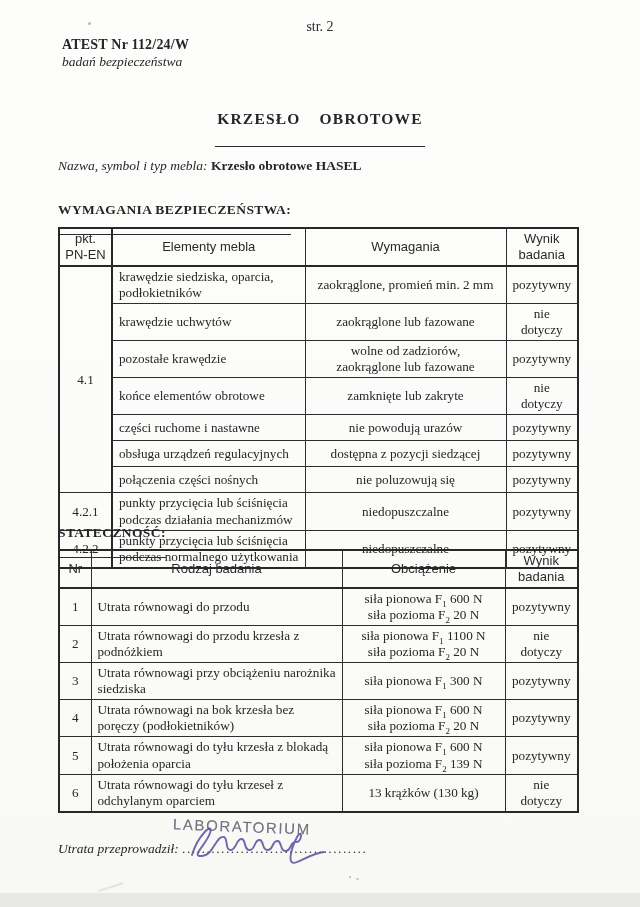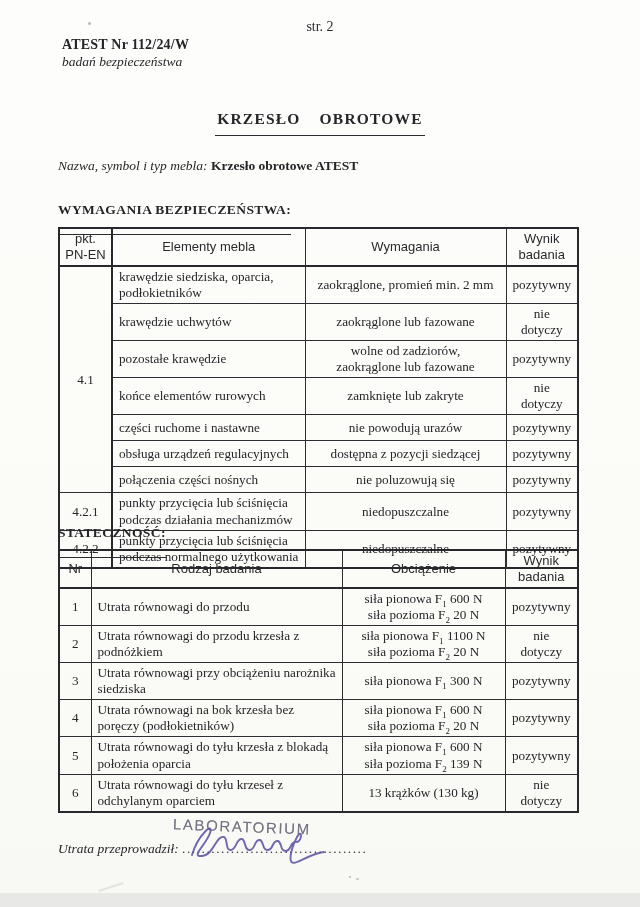--- a/index.html
+++ b/index.html
@@ -21,21 +21,21 @@
     position:absolute;left:0;right:0;top:19px;
     text-align:center;font-size:14px;color:#2b2b30;
   }
   .atest-block{position:absolute;left:62px;top:36px;line-height:1.25;}
   .atest-number{font-weight:bold;font-size:14px;letter-spacing:.2px;}
   .atest-subtitle{font-style:italic;font-size:13.5px;}
   
   .doc-title-wrap{position:absolute;left:0;right:0;top:110px;text-align:center;}
   .doc-title{
     display:inline-block;font-size:15.5px;font-weight:600;letter-spacing:1.2px;
-    word-spacing:14px;border-bottom:1.5px solid #2b2b30;padding:0 2px 7px 2px;
+    word-spacing:14px;border-bottom:1.5px solid #2b2b30;padding:0 2px 18px 2px;
   }
   
   .name-line{position:absolute;left:58px;top:158px;font-size:13.5px;}
   .name-label{font-style:italic;}
   .name-value{font-weight:bold;}
   
   .section-heading{
     position:absolute;font-size:13.5px;font-weight:600;letter-spacing:.4px;
   }
   .section-heading span{display:inline-block;border-bottom:1.3px solid #2b2b30;padding-bottom:16px;}
@@ -105,21 +105,21 @@
     <div class="atest-number">ATEST Nr 112/24/W</div>
     <div class="atest-subtitle">badań bezpieczeństwa</div>
   </div>
 
   <div class="doc-title-wrap">
     <span class="doc-title">KRZESŁO OBROTOWE</span>
   </div>
 
   <div class="name-line">
     <span class="name-label">Nazwa, symbol i typ mebla:</span>
-    <span class="name-value">Krzesło obrotowe ATEST</span>
+    <span class="name-value">Krzesło obrotowe HASEL</span>
   </div>
 
   <div class="section-heading" id="safety-heading">
     <span>WYMAGANIA BEZPIECZEŃSTWA:</span>
   </div>
 
   <table class="doc-table" id="safety-table">
     <colgroup>
       <col style="width:53px">
         <col style="width:193px">
@@ -148,21 +148,21 @@
           <td class="c-req">zaokrąglone lub fazowane</td>
           <td class="c-res">nie dotyczy</td>
         </tr>
         <tr>
           <td class="c-el">pozostałe krawędzie</td>
           <td class="c-req">wolne od zadziorów,
 zaokrąglone lub fazowane</td>
           <td class="c-res">pozytywny</td>
         </tr>
         <tr>
-          <td class="c-el">końce elementów rurowych</td>
+          <td class="c-el">końce elementów obrotowe</td>
           <td class="c-req">zamknięte lub zakryte</td>
           <td class="c-res">nie dotyczy</td>
         </tr>
         <tr>
           <td class="c-el">części ruchome i nastawne</td>
           <td class="c-req">nie powodują urazów</td>
           <td class="c-res">pozytywny</td>
         </tr>
         <tr>
           <td class="c-el">obsługa urządzeń regulacyjnych</td>

